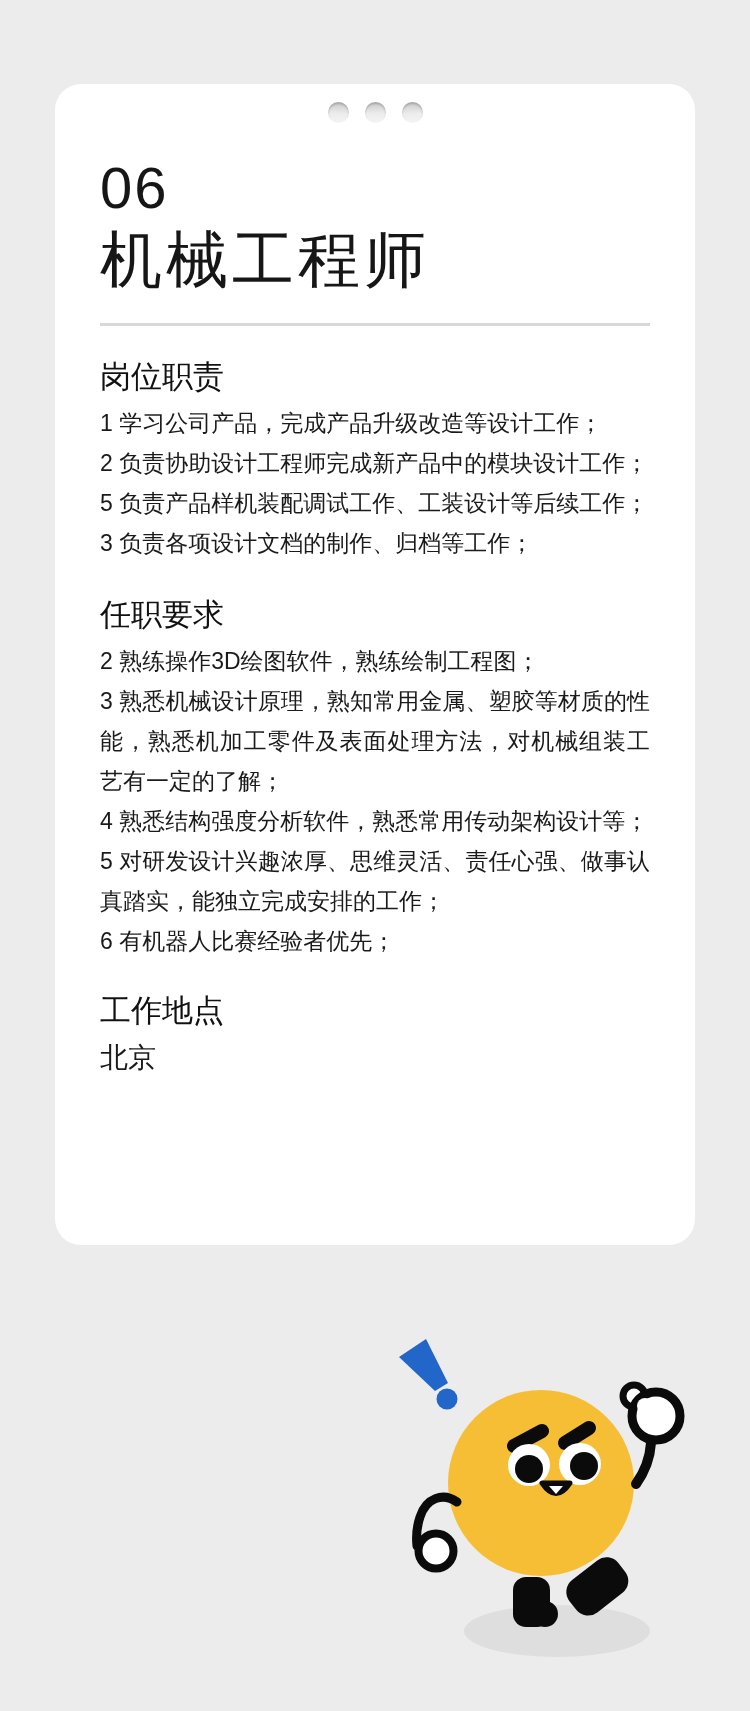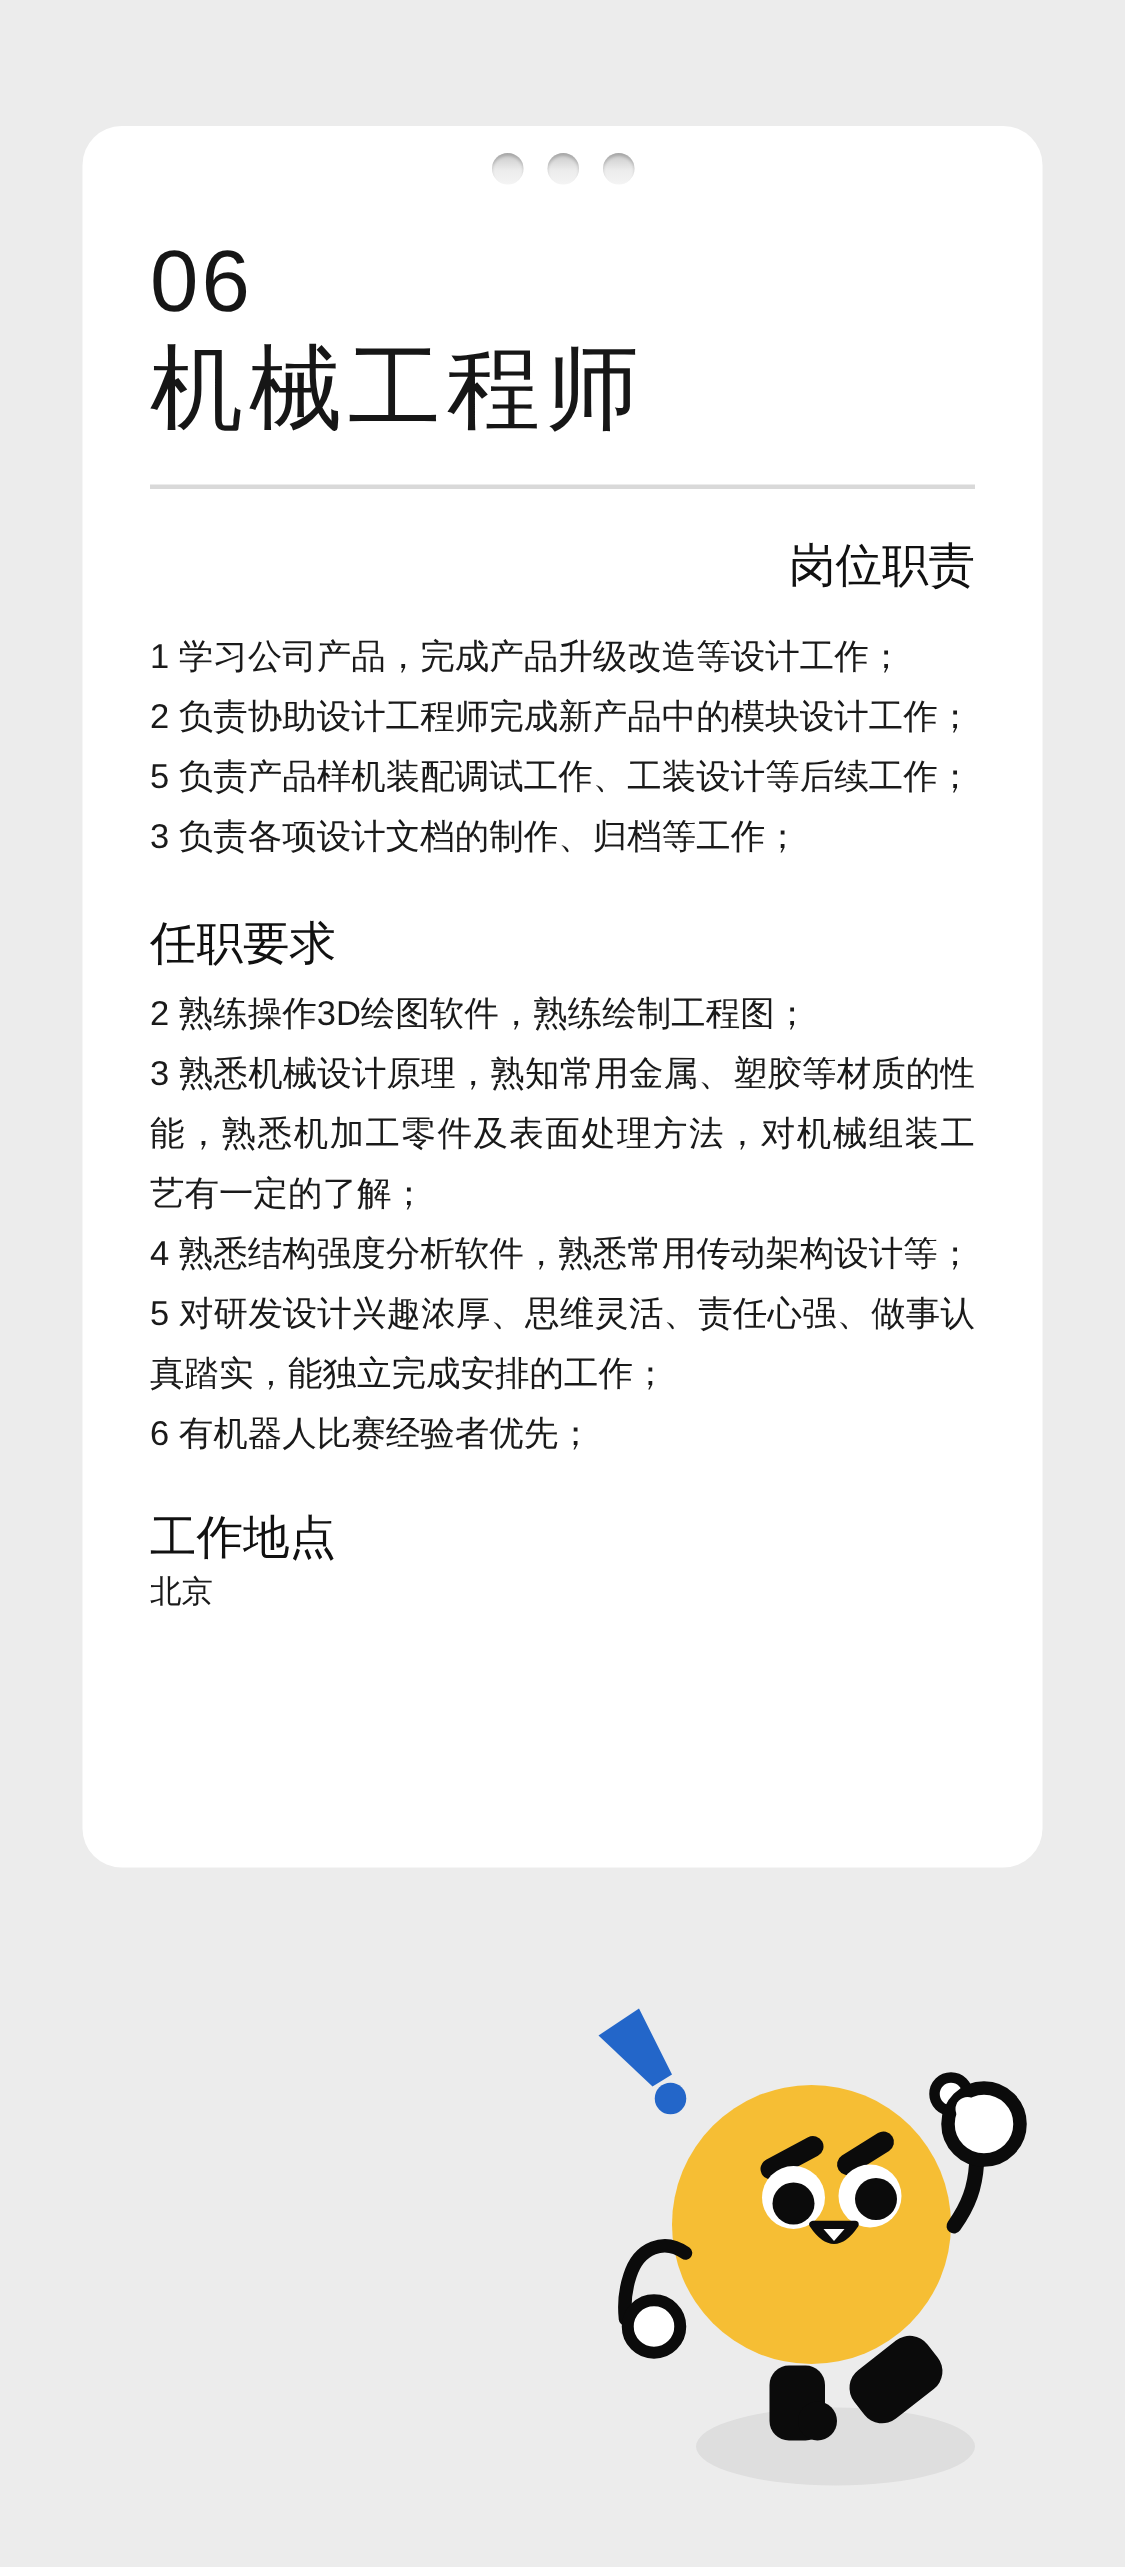--- a/index.html
+++ b/index.html
@@ -55,34 +55,34 @@
     height: 3px;
     background: #d9d9d9;
     border: none;
   }
   .section-heading {
     font-size: 31px;
     line-height: 36px;
     font-weight: 500;
     color: #111111;
   }
-  .heading-duties { margin-top: 33px; text-align: right; }
+  .heading-duties { margin-top: 33px; }
   .heading-requirements { margin-top: 34px; }
   .heading-location { margin-top: 32px; }
-  .item-list { margin-top: 22px; }
+  .item-list { margin-top: 8px; }
   .item-list-tight { margin-top: 8px; }
   .item {
     font-size: 23px;
     line-height: 40px;
     color: #1a1a1a;
     text-align: justify;
   }
   .location-value {
-    margin-top: 4px;
-    font-size: 21px;
+    margin-top: 14px;
+    font-size: 28px;
     line-height: 30px;
     color: #1a1a1a;
   }
   .mascot {
     position: absolute;
     left: 395px; top: 1330px;
     width: 300px; height: 335px;
   }
 </style>
 </head>

